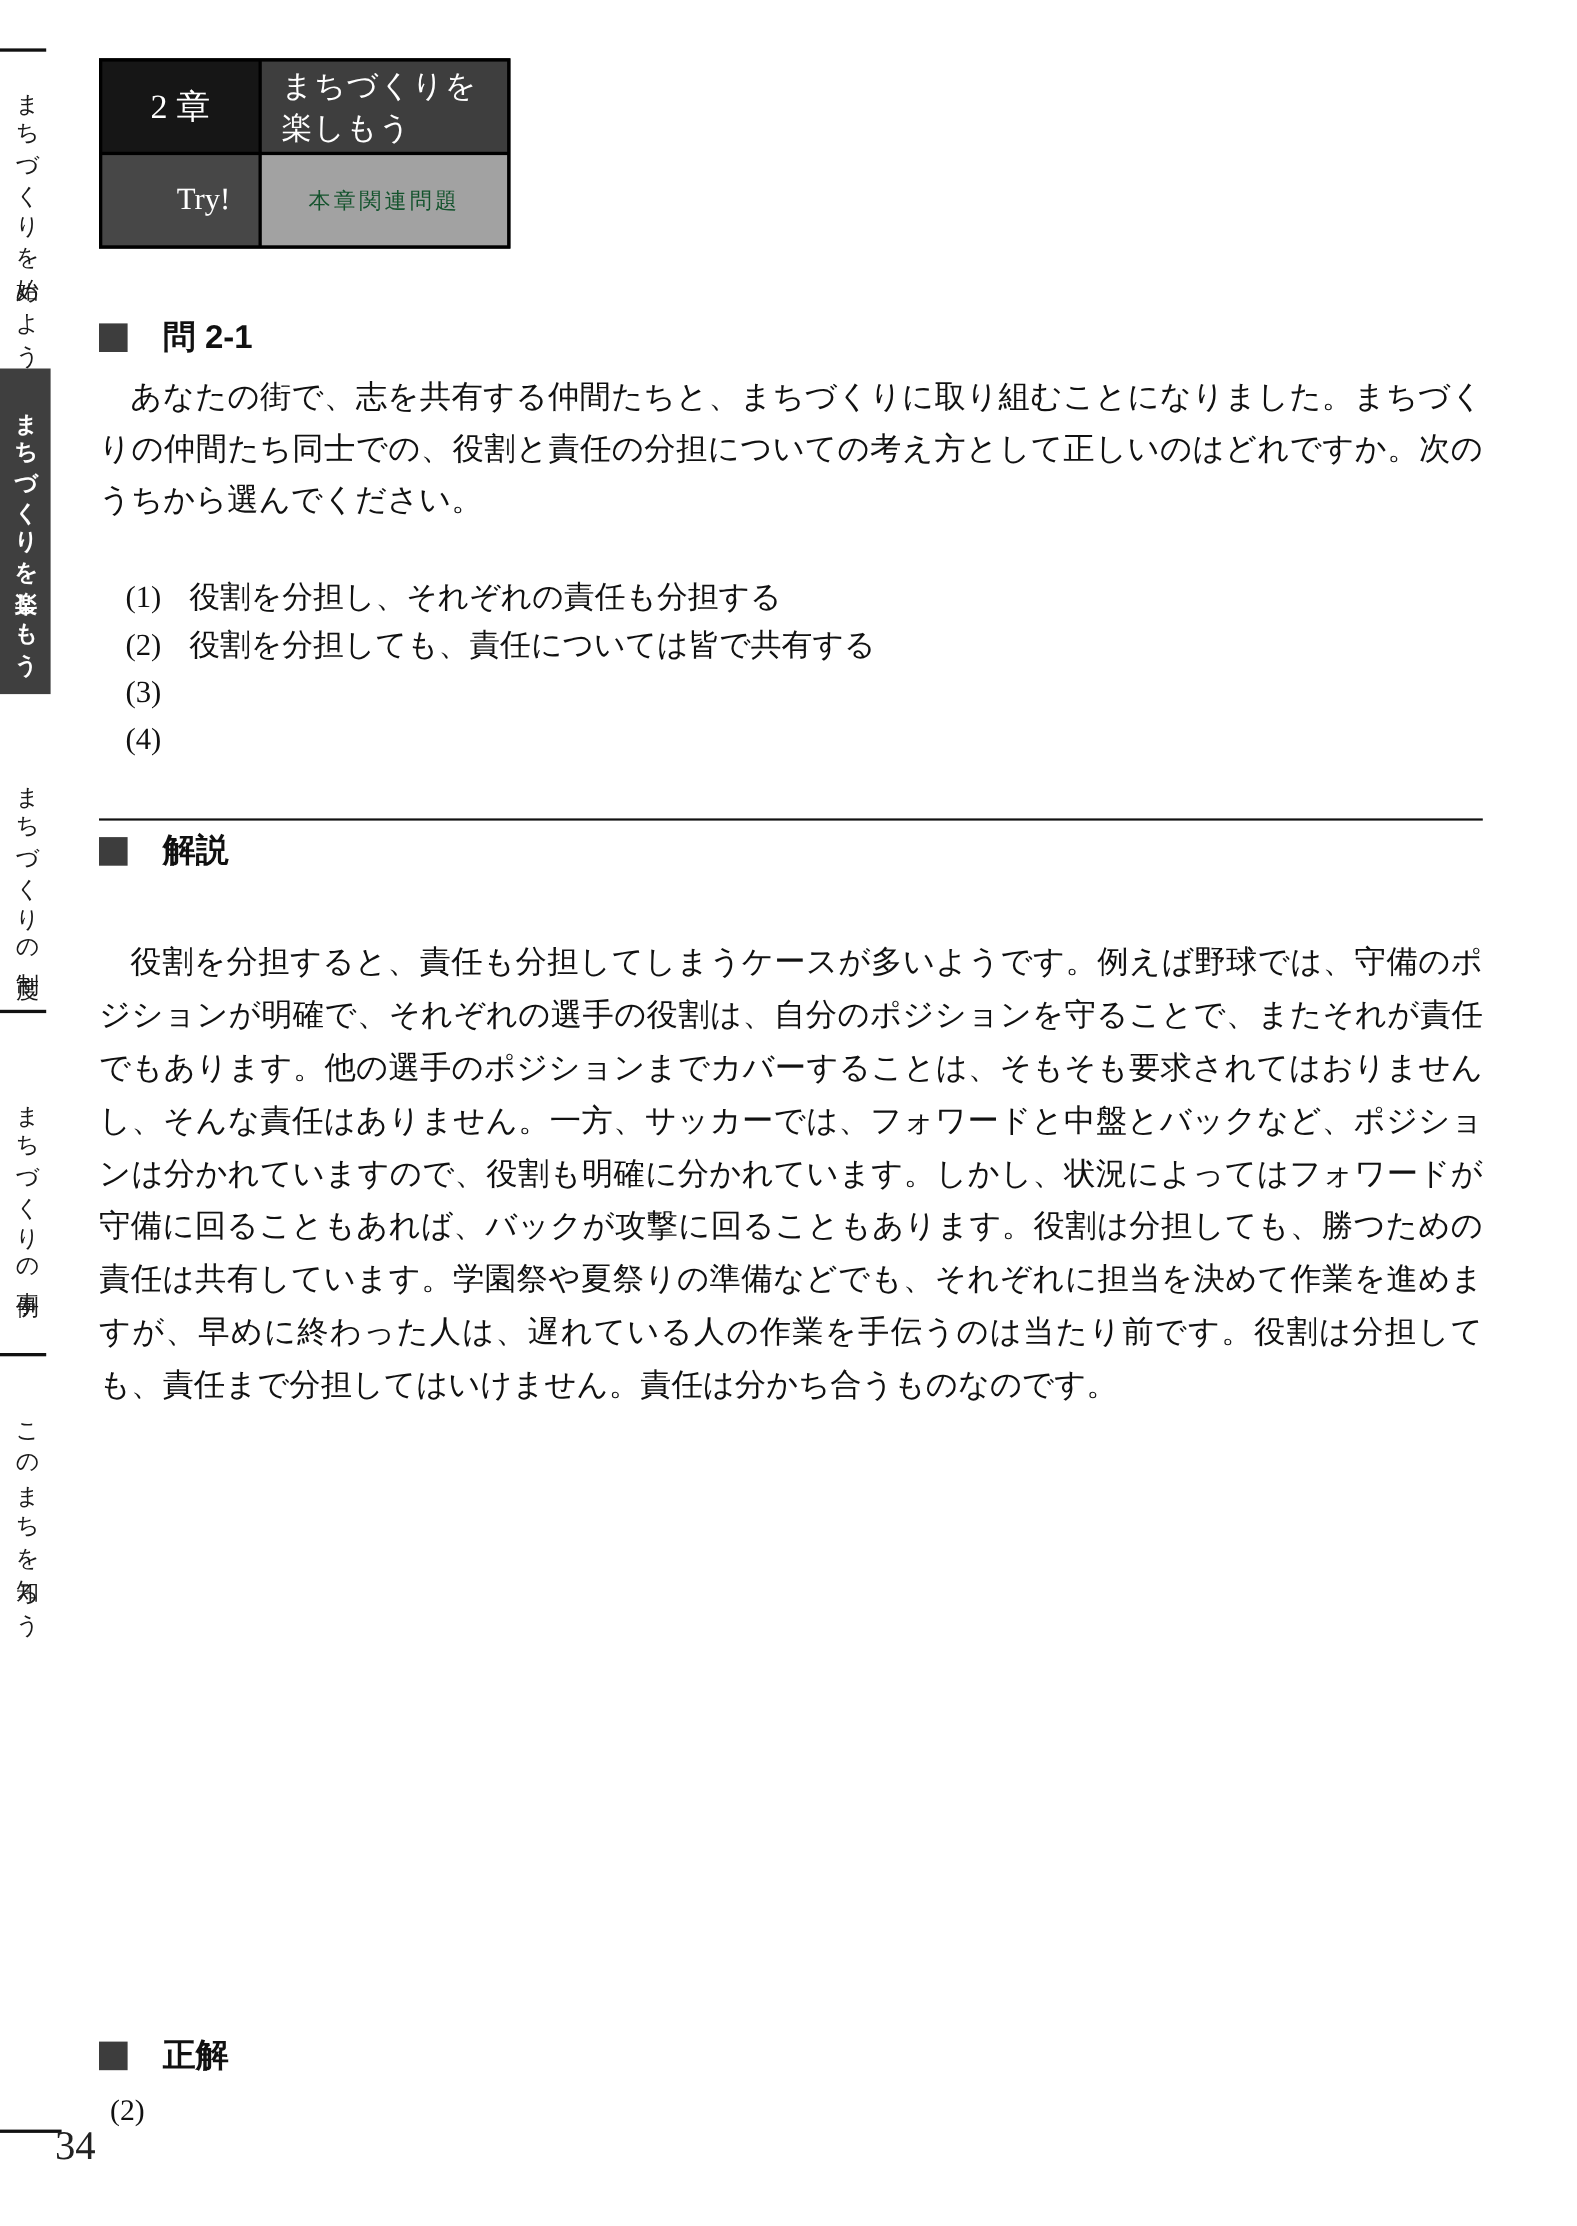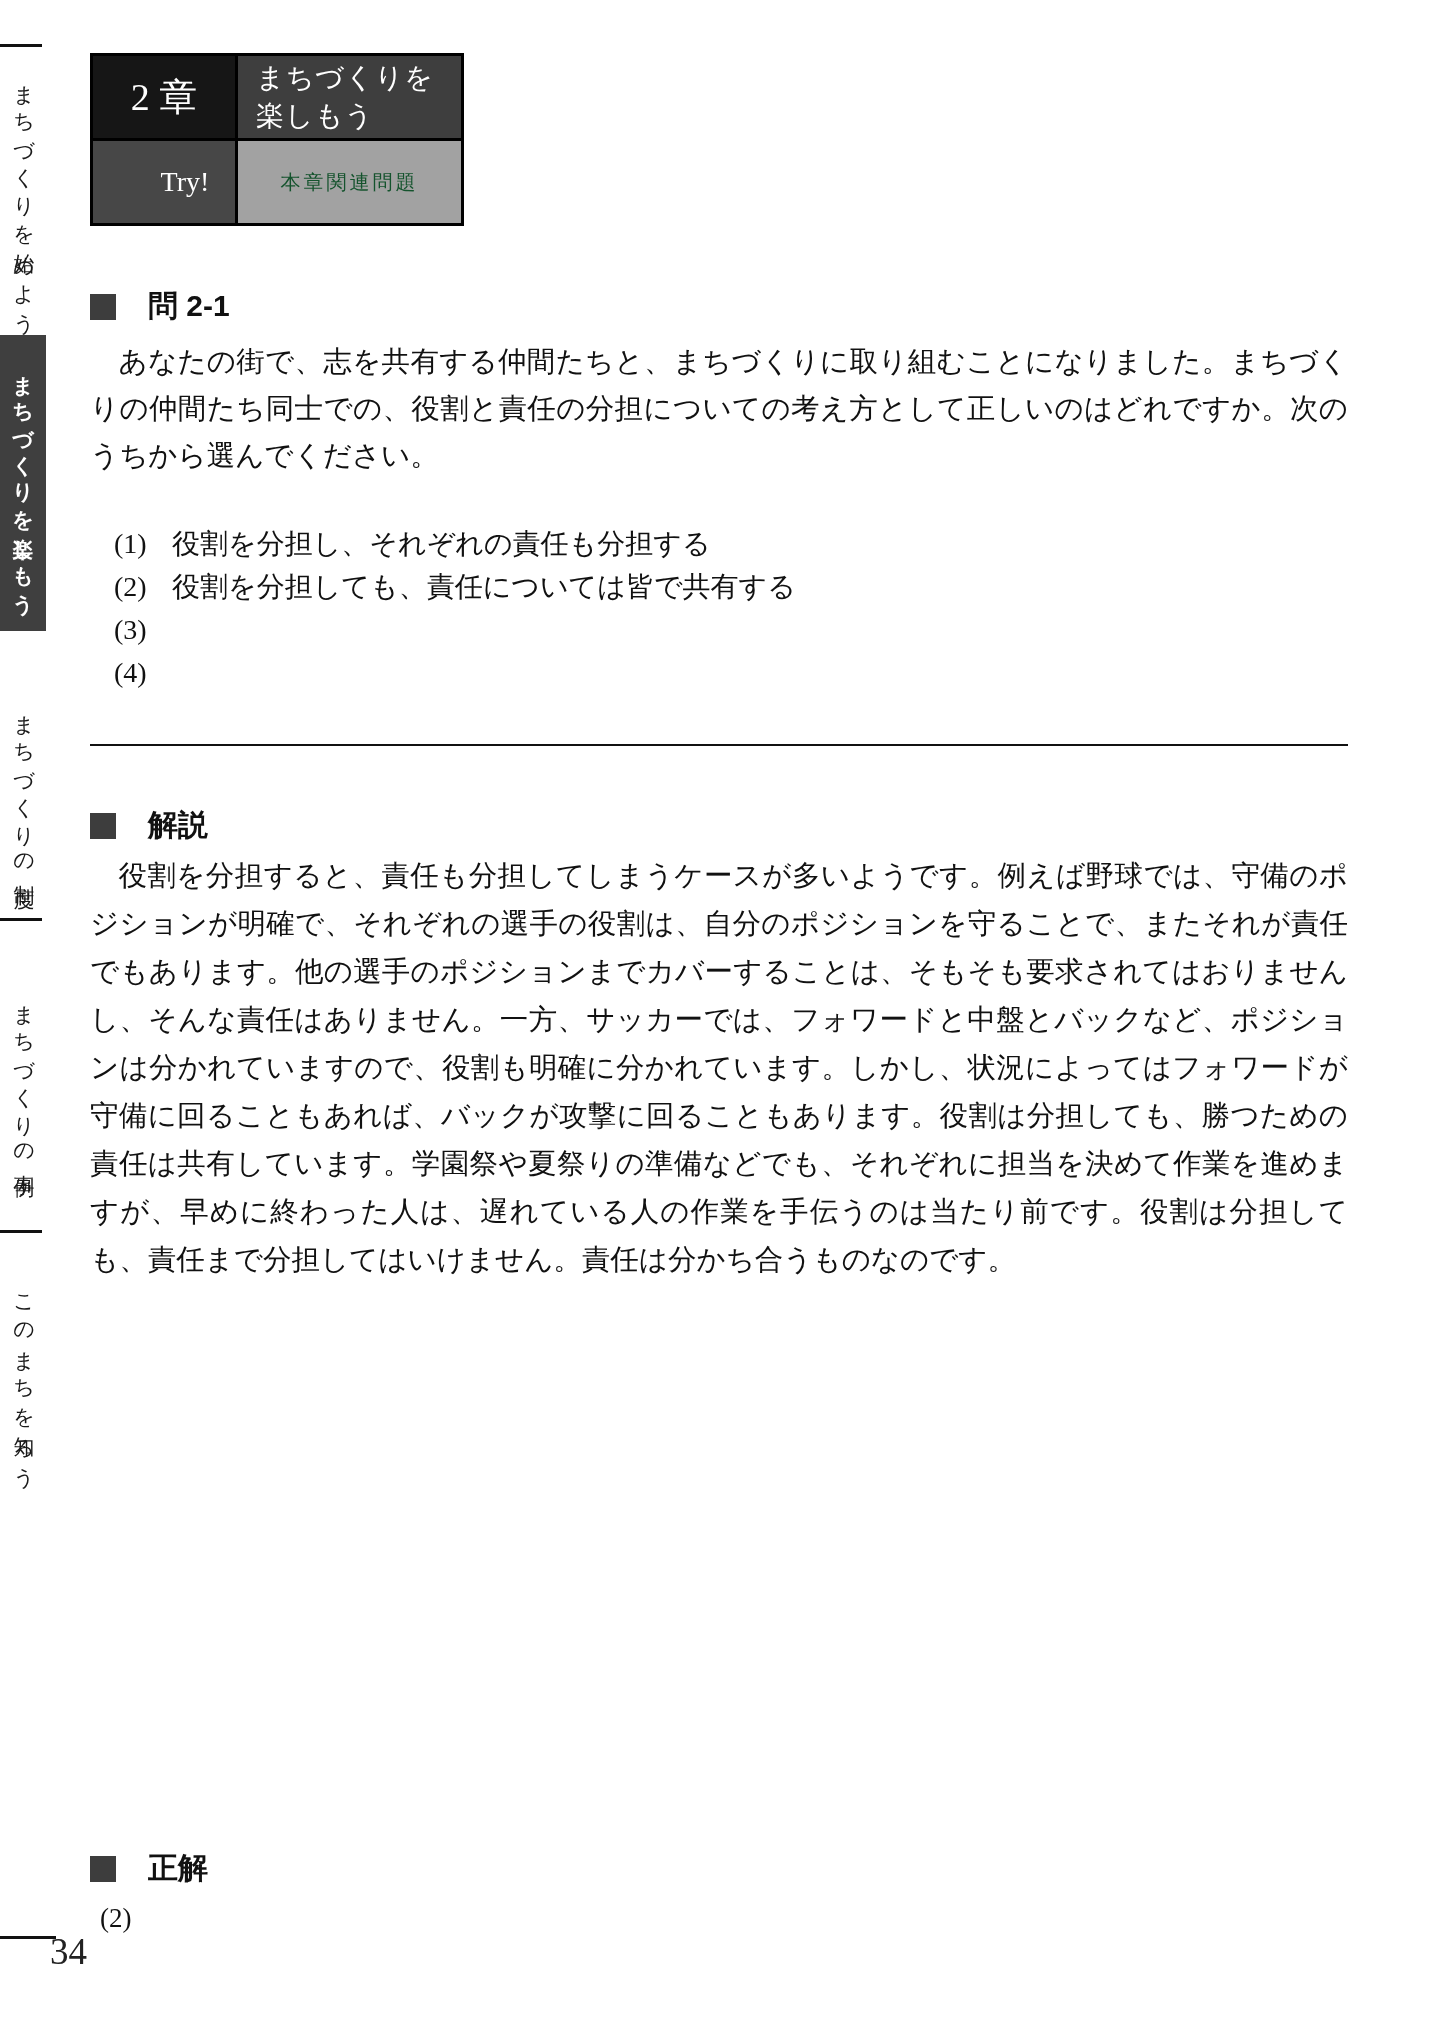--- a/index.html
+++ b/index.html
@@ -61,37 +61,37 @@
     width:368px;
     background:#000;
     border:3px solid #000;
     display:grid;
     grid-template-columns:142px 1fr;
     grid-template-rows:82px 82px;
     gap:3px;
   }
   .chap-cell{display:flex;align-items:center;}
   .cell-chapter{background:#161616;color:#fff;justify-content:center;
-    font-size:38px;font-family:"Liberation Serif","DejaVu Serif",serif;}
+    font-size:31px;font-family:"Liberation Serif","DejaVu Serif",serif;}
   .cell-chaptitle{background:#3e3e3e;color:#fff;padding-left:18px;
     font-family:"Liberation Sans","DejaVu Sans",sans-serif;font-size:28px;letter-spacing:1px;}
   .cell-try{background:#474747;color:#fff;justify-content:center;
     font-size:28px;font-family:"Liberation Serif","DejaVu Serif",serif;padding-left:42px;}
   .cell-trytitle{background:#a2a2a2;color:#14532d;justify-content:center;
     font-size:20px;letter-spacing:3px;font-family:"Liberation Serif","DejaVu Serif",serif;}
   
   .sec-heading{
     position:absolute;left:90px;
     display:flex;align-items:center;gap:32px;
     font-family:"Liberation Sans","DejaVu Sans",sans-serif;
     font-weight:bold;font-size:30px;color:#111;
   }
   .sec-square{width:26px;height:26px;background:#3d3d3d;flex:0 0 auto;}
   .h-question{top:286px;}
-  .h-explain{top:805px;font-family:Liberation Mono, monospace;}
+  .h-explain{top:753px;font-family:Liberation Mono, monospace;}
   .h-answer{top:1848px;}
   
   .q-body{
     position:absolute;left:90px;top:338px;width:1258px;
     font-size:28.5px;line-height:47px;
     text-indent:1em;text-align:justify;
   }
   .options{position:absolute;left:114px;top:522px;width:1200px;}
   .option{display:flex;gap:14px;font-size:28px;line-height:43px;margin-bottom:0;}
   .opt-num{flex:0 0 44px;}

